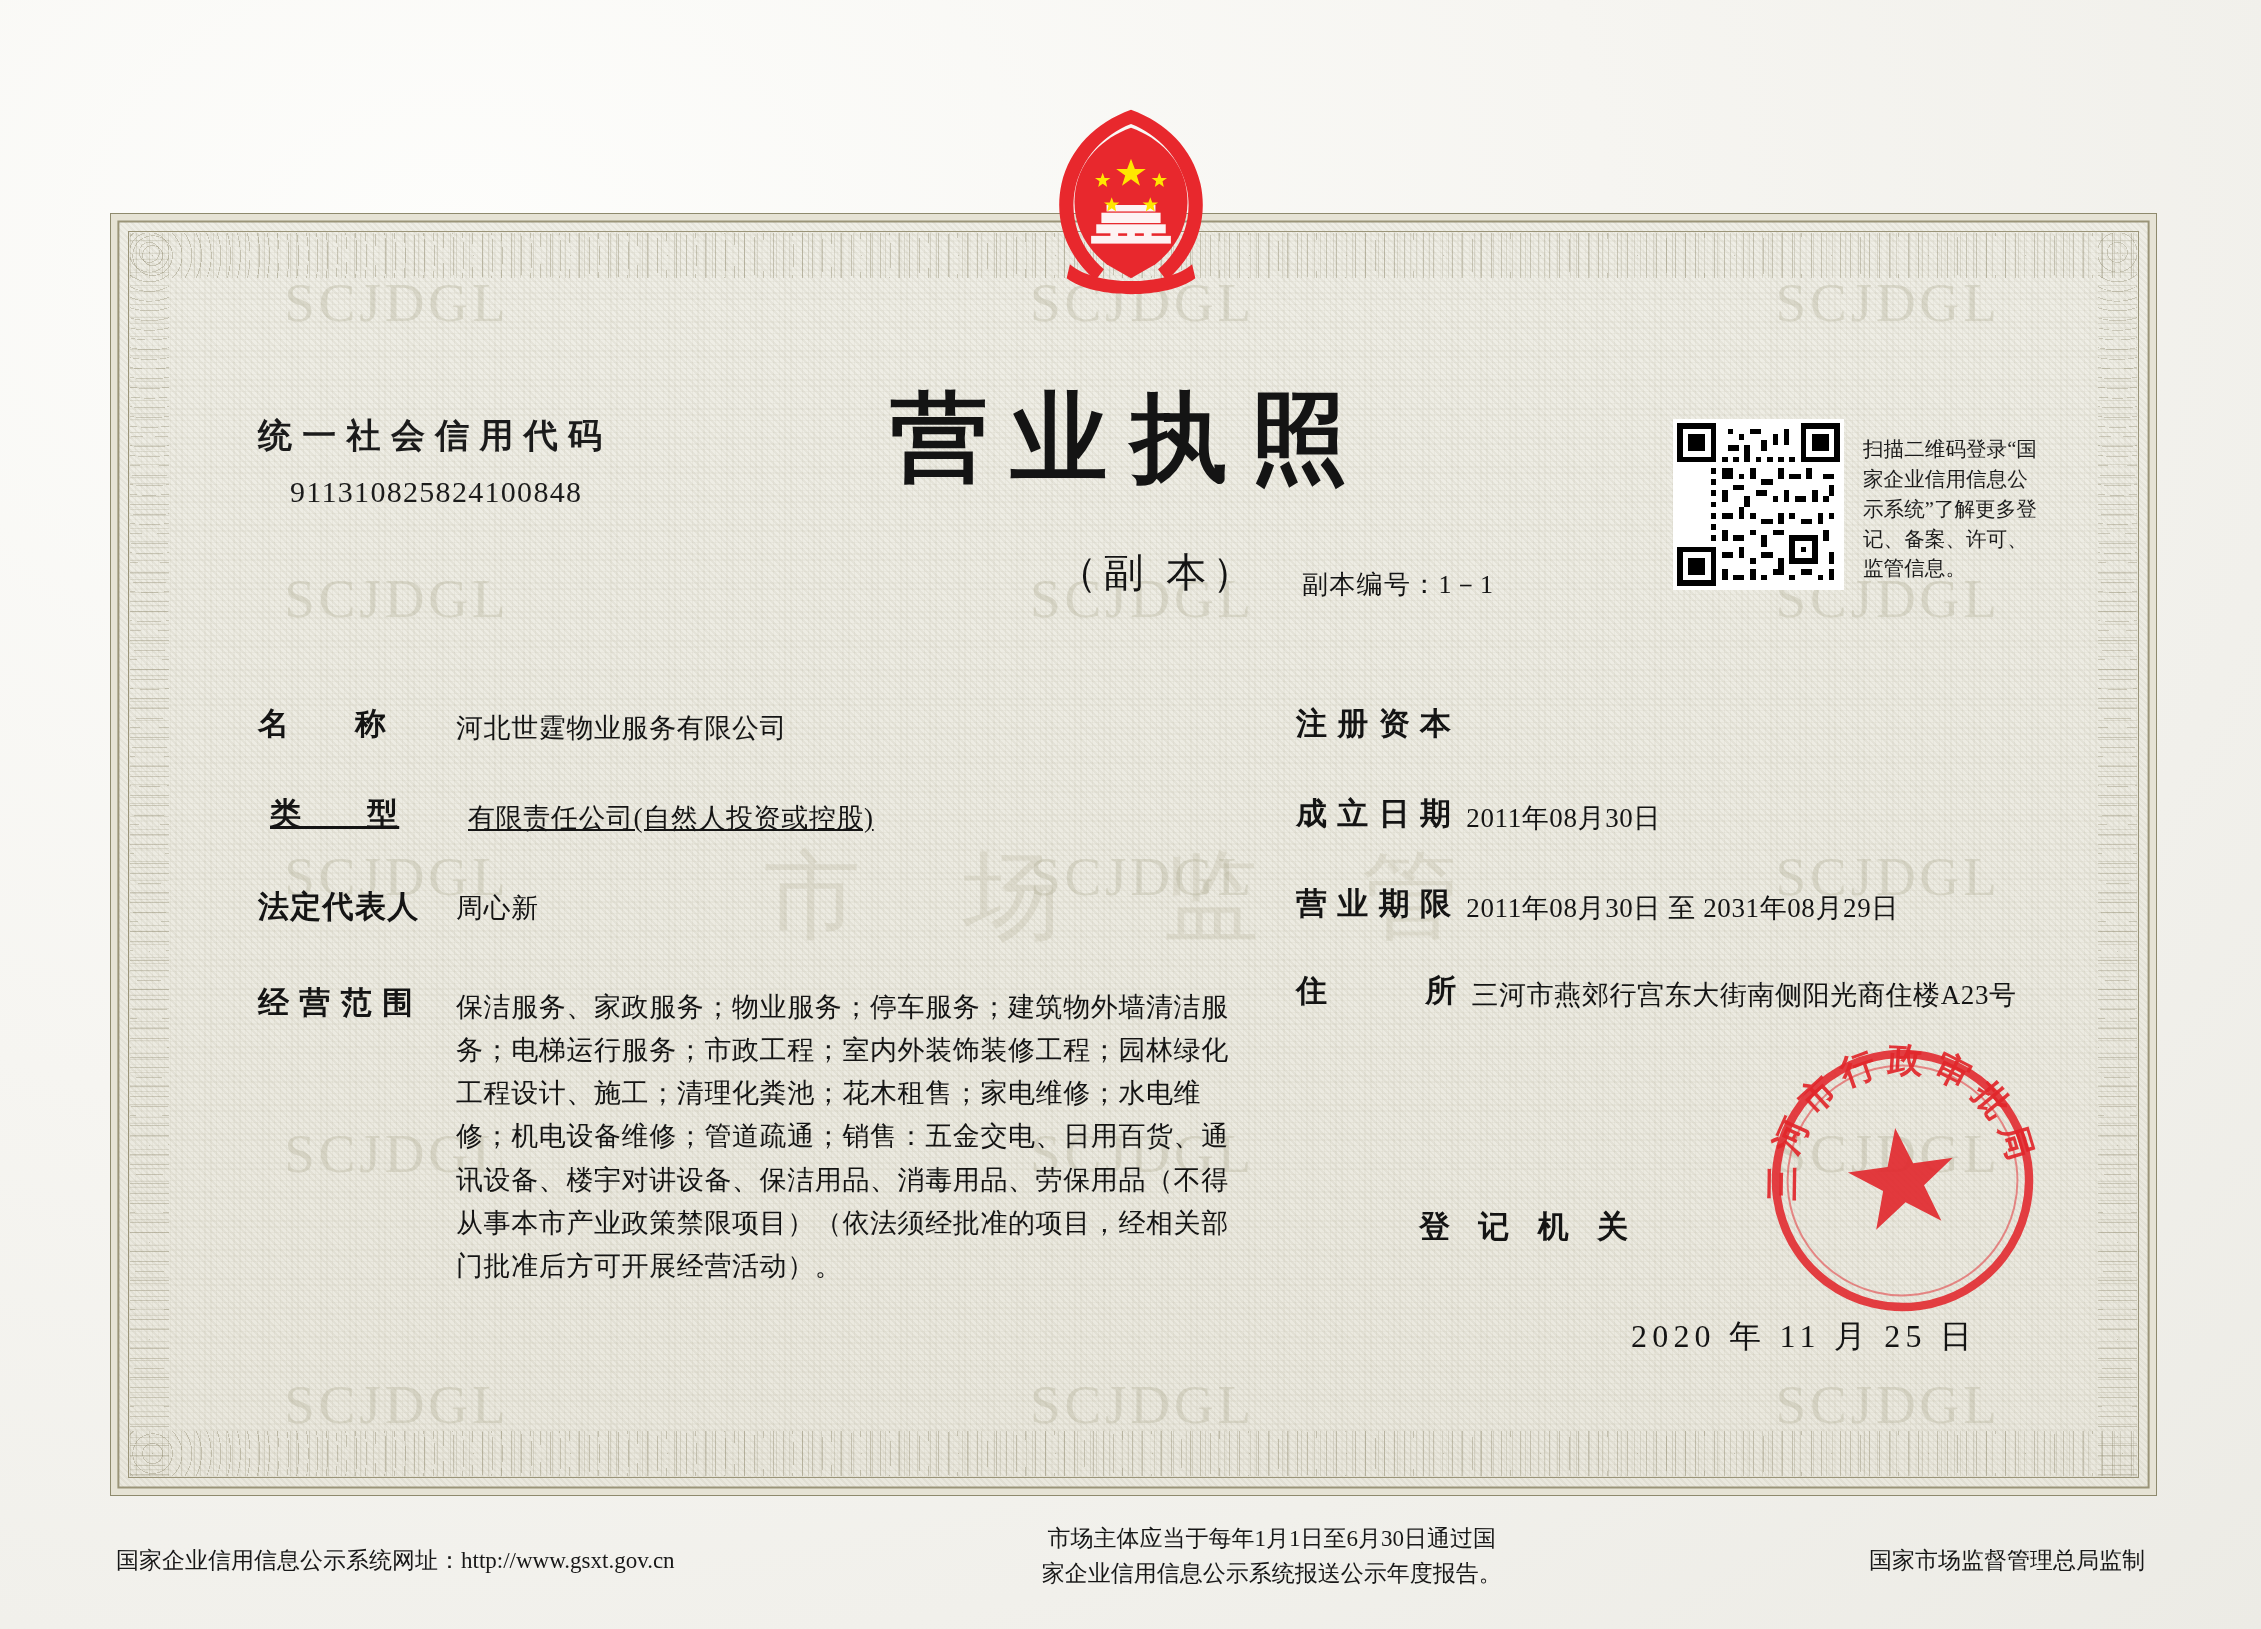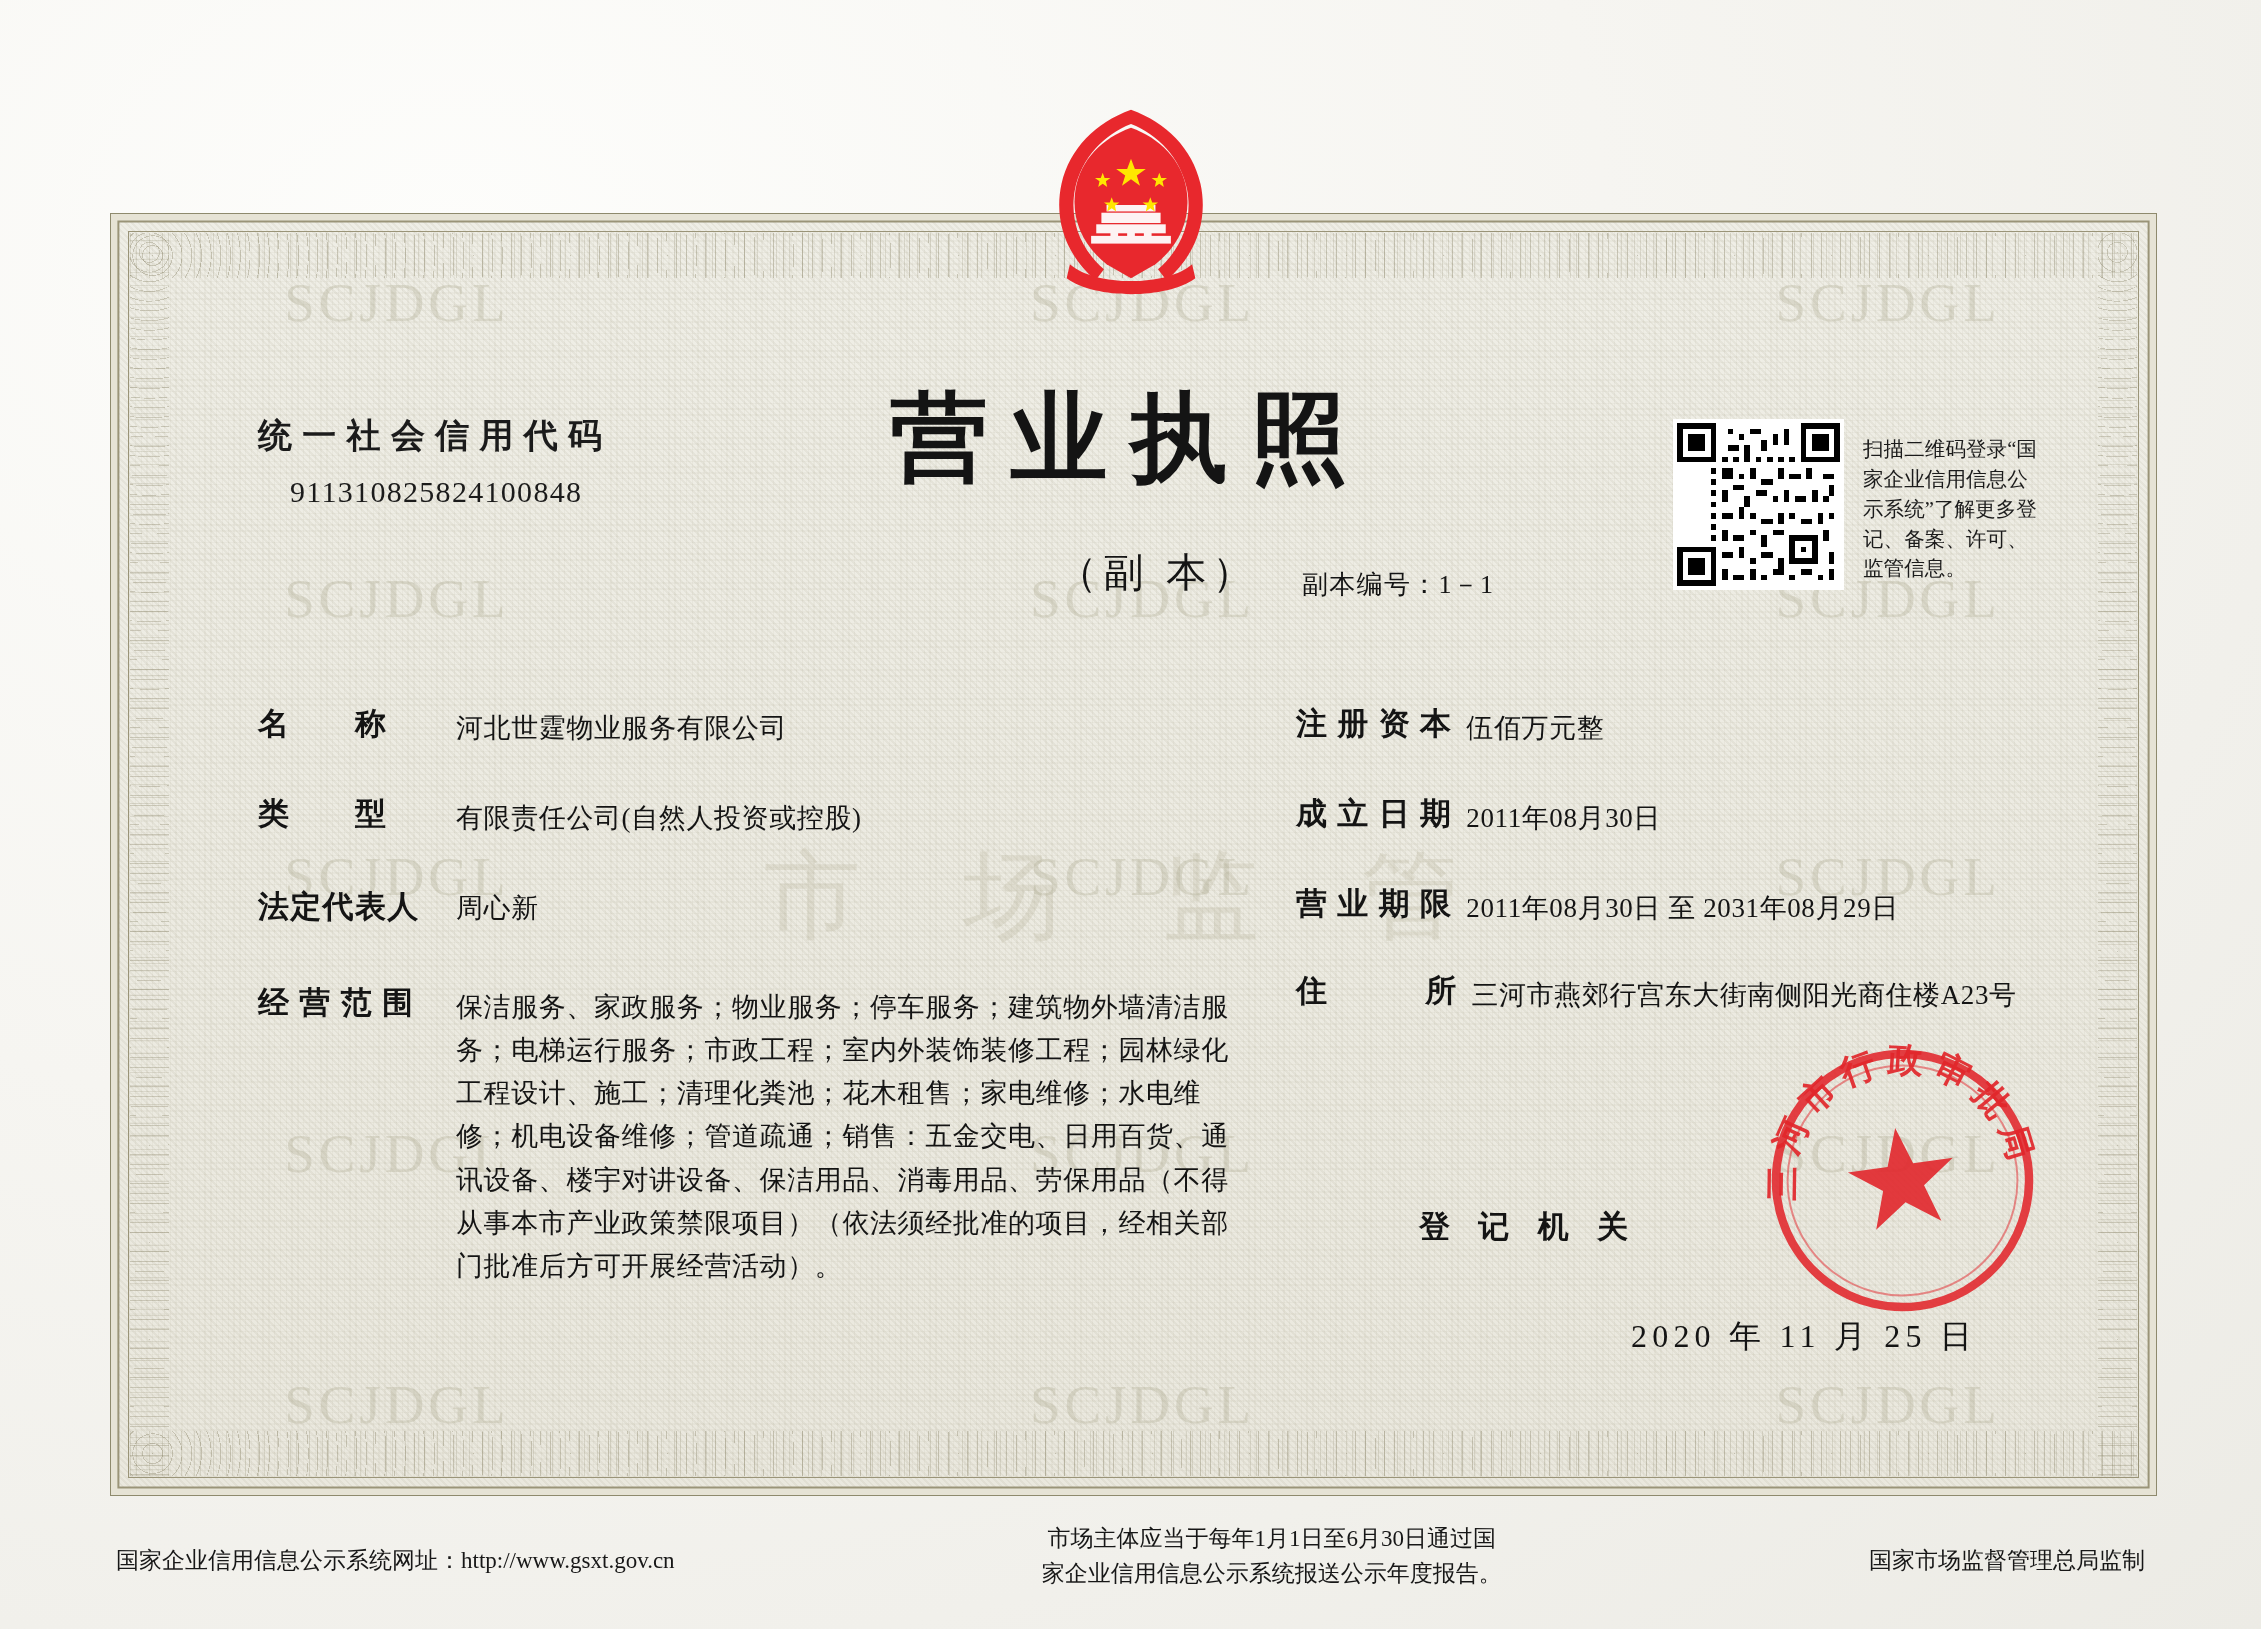--- a/index.html
+++ b/index.html
@@ -394,38 +394,37 @@
       </g>
     </svg>
   </div>
   <div class="qr-note">扫描二维码登录“国家企业信用信息公示系统”了解更多登记、备案、许可、监管信息。</div>
 
   <div class="field" style="left:258px; top:703px;">
     <div class="f-label spread4">名　　称</div>
     <div class="f-value w-left">河北世霆物业服务有限公司</div>
   </div>
 
-  <div class="field" style="left:258px; top:793px;">
+  <div class="field" style="left:270px; top:793px;text-decoration:underline;">
     <div class="f-label spread4">类　　型</div>
     <div class="f-value w-left">有限责任公司(自然人投资或控股)</div>
   </div>
 
   <div class="field" style="left:258px; top:883px;align-items:center;">
     <div class="f-label spread4">法定代表人</div>
     <div class="f-value w-left">周心新</div>
   </div>
 
   <div class="field" style="left:258px; top:970px;margin-top:12px;">
     <div class="f-label spread3">经 营 范 围</div>
     <div class="f-value w-left">保洁服务、家政服务；物业服务；停车服务；建筑物外墙清洁服务；电梯运行服务；市政工程；室内外装饰装修工程；园林绿化工程设计、施工；清理化粪池；花木租售；家电维修；水电维修；机电设备维修；管道疏通；销售：五金交电、日用百货、通讯设备、楼宇对讲设备、保洁用品、消毒用品、劳保用品（不得从事本市产业政策禁限项目）（依法须经批准的项目，经相关部门批准后方可开展经营活动）。</div>
   </div>
 
   <div class="field" style="left:1296px; top:703px;">
     <div class="f-label">注 册 资 本</div>
-    <div class="f-value w-right">伍佰万元整</div>
   </div>
 
   <div class="field" style="left:1296px; top:793px;">
     <div class="f-label">成 立 日 期</div>
     <div class="f-value w-right">2011年08月30日</div>
   </div>
 
   <div class="field" style="left:1296px; top:883px;">
     <div class="f-label">营 业 期 限</div>
     <div class="f-value w-right">2011年08月30日 至 2031年08月29日</div>

